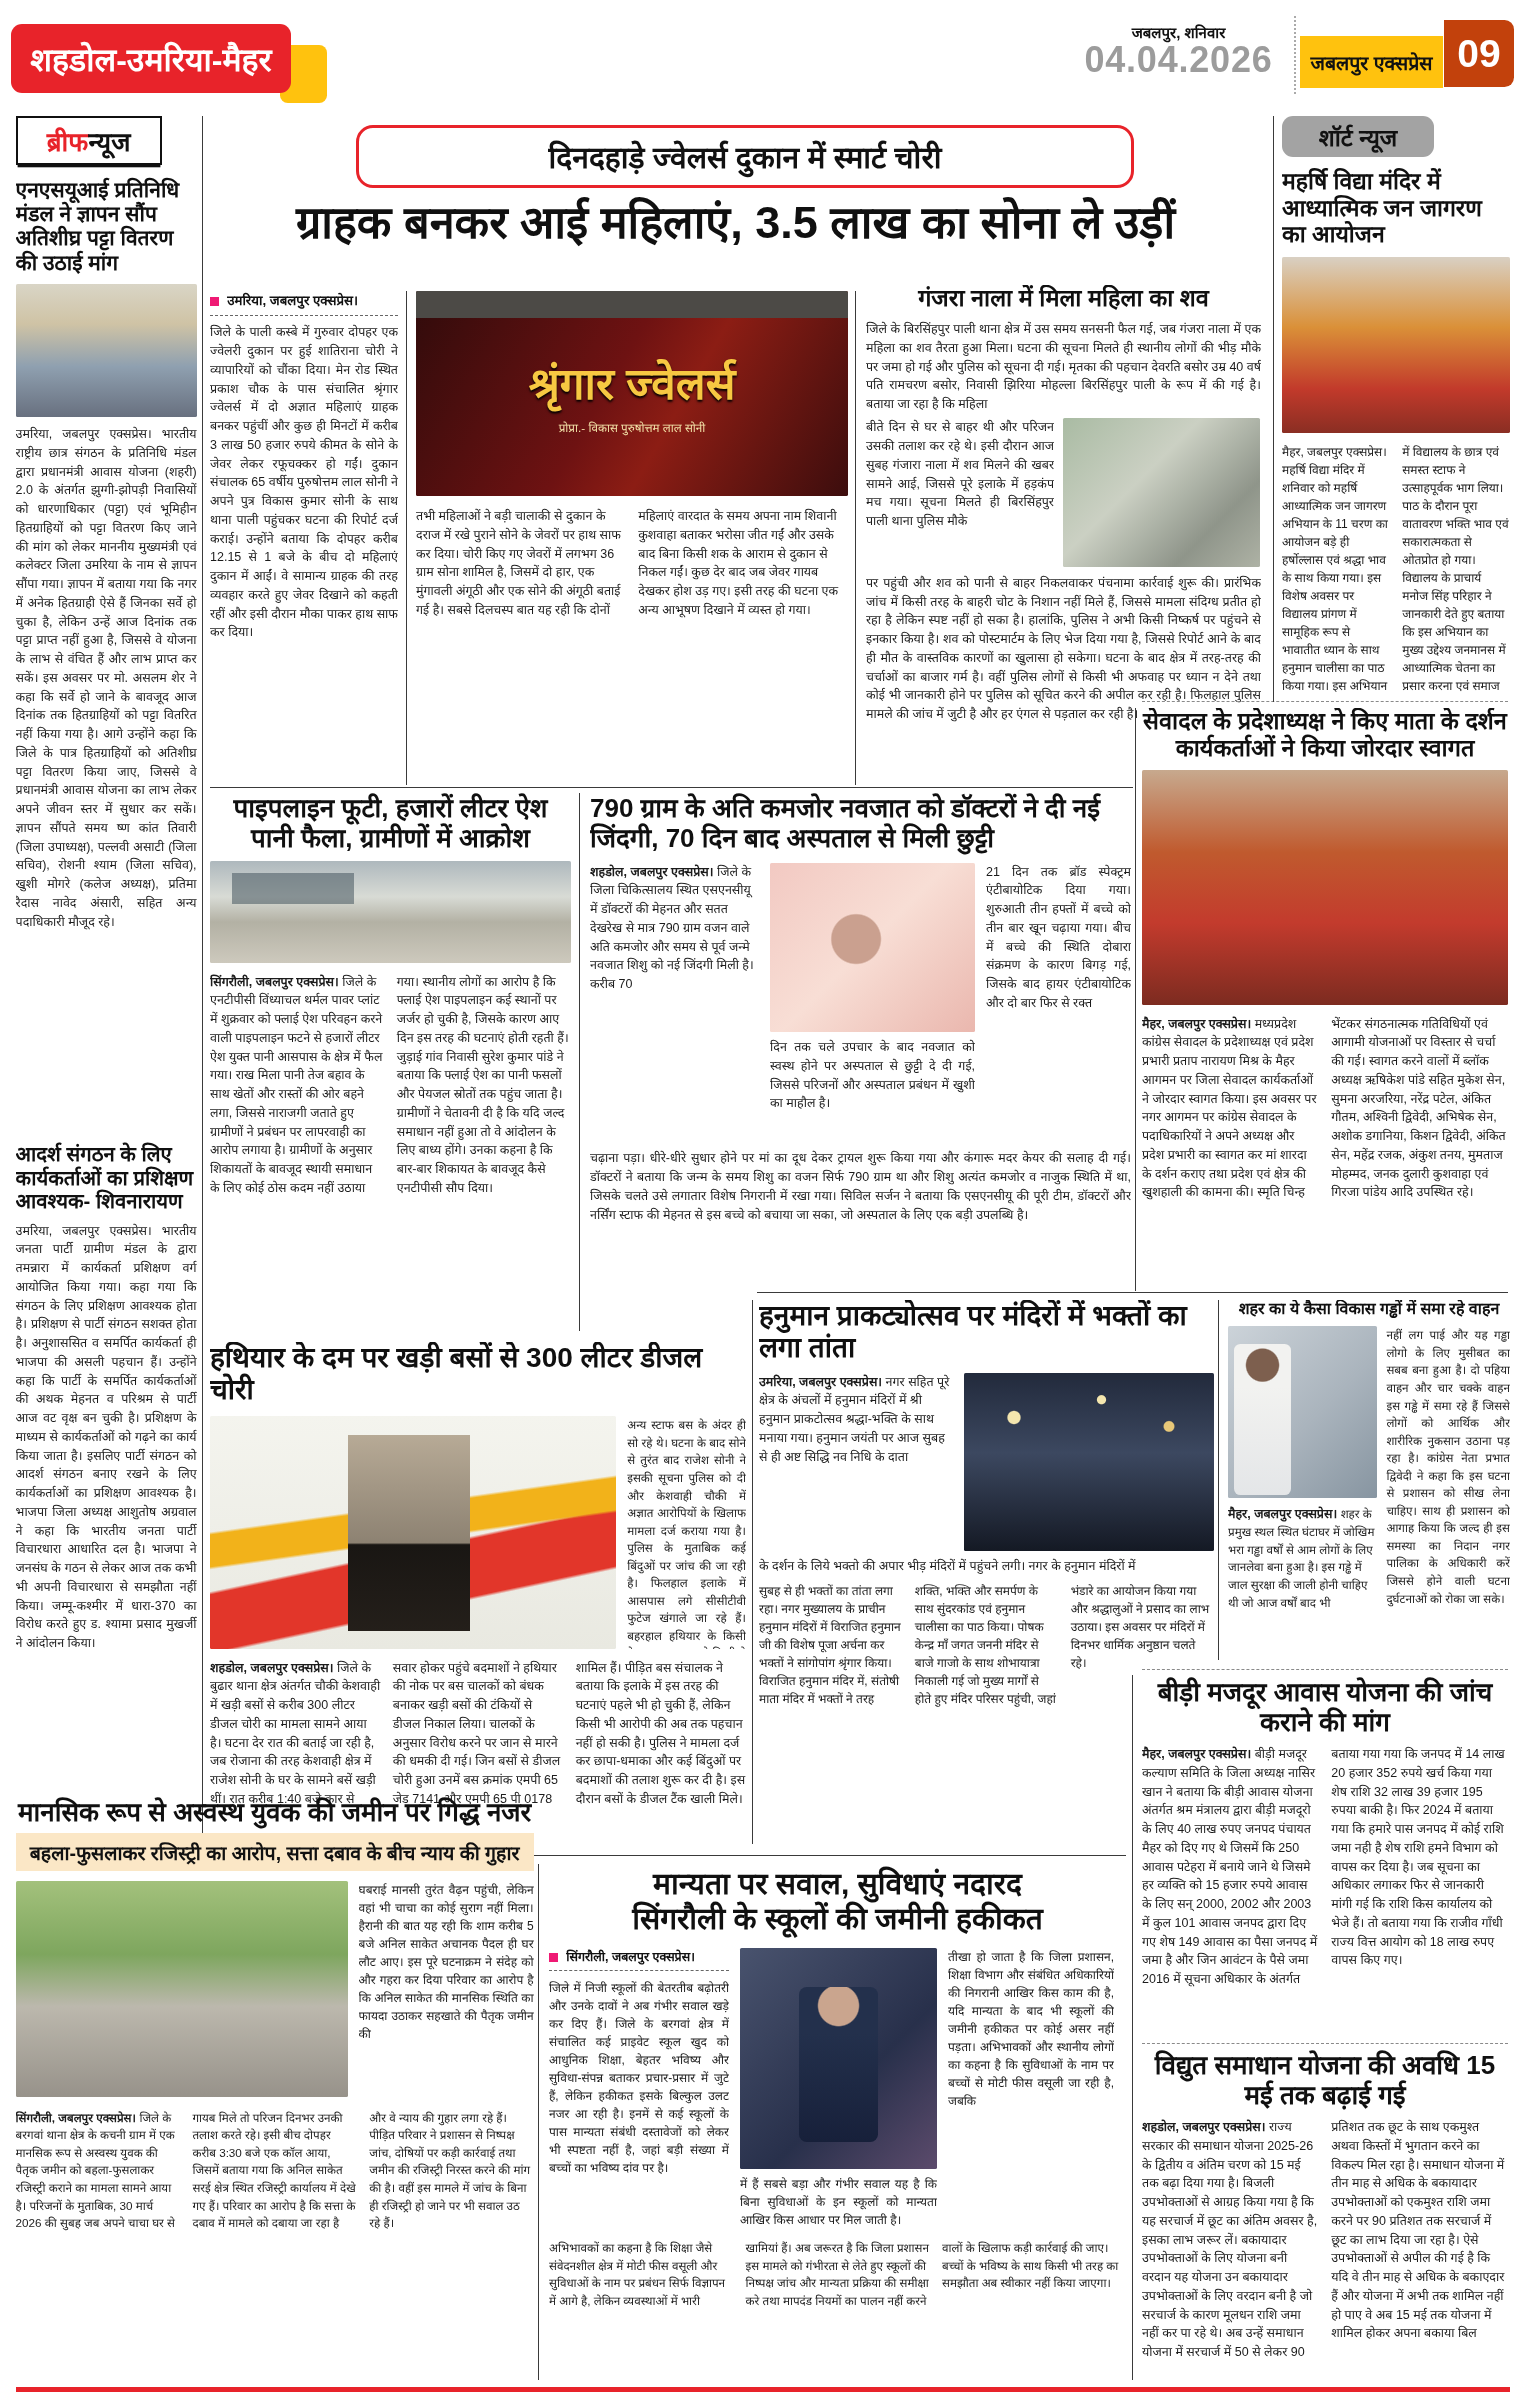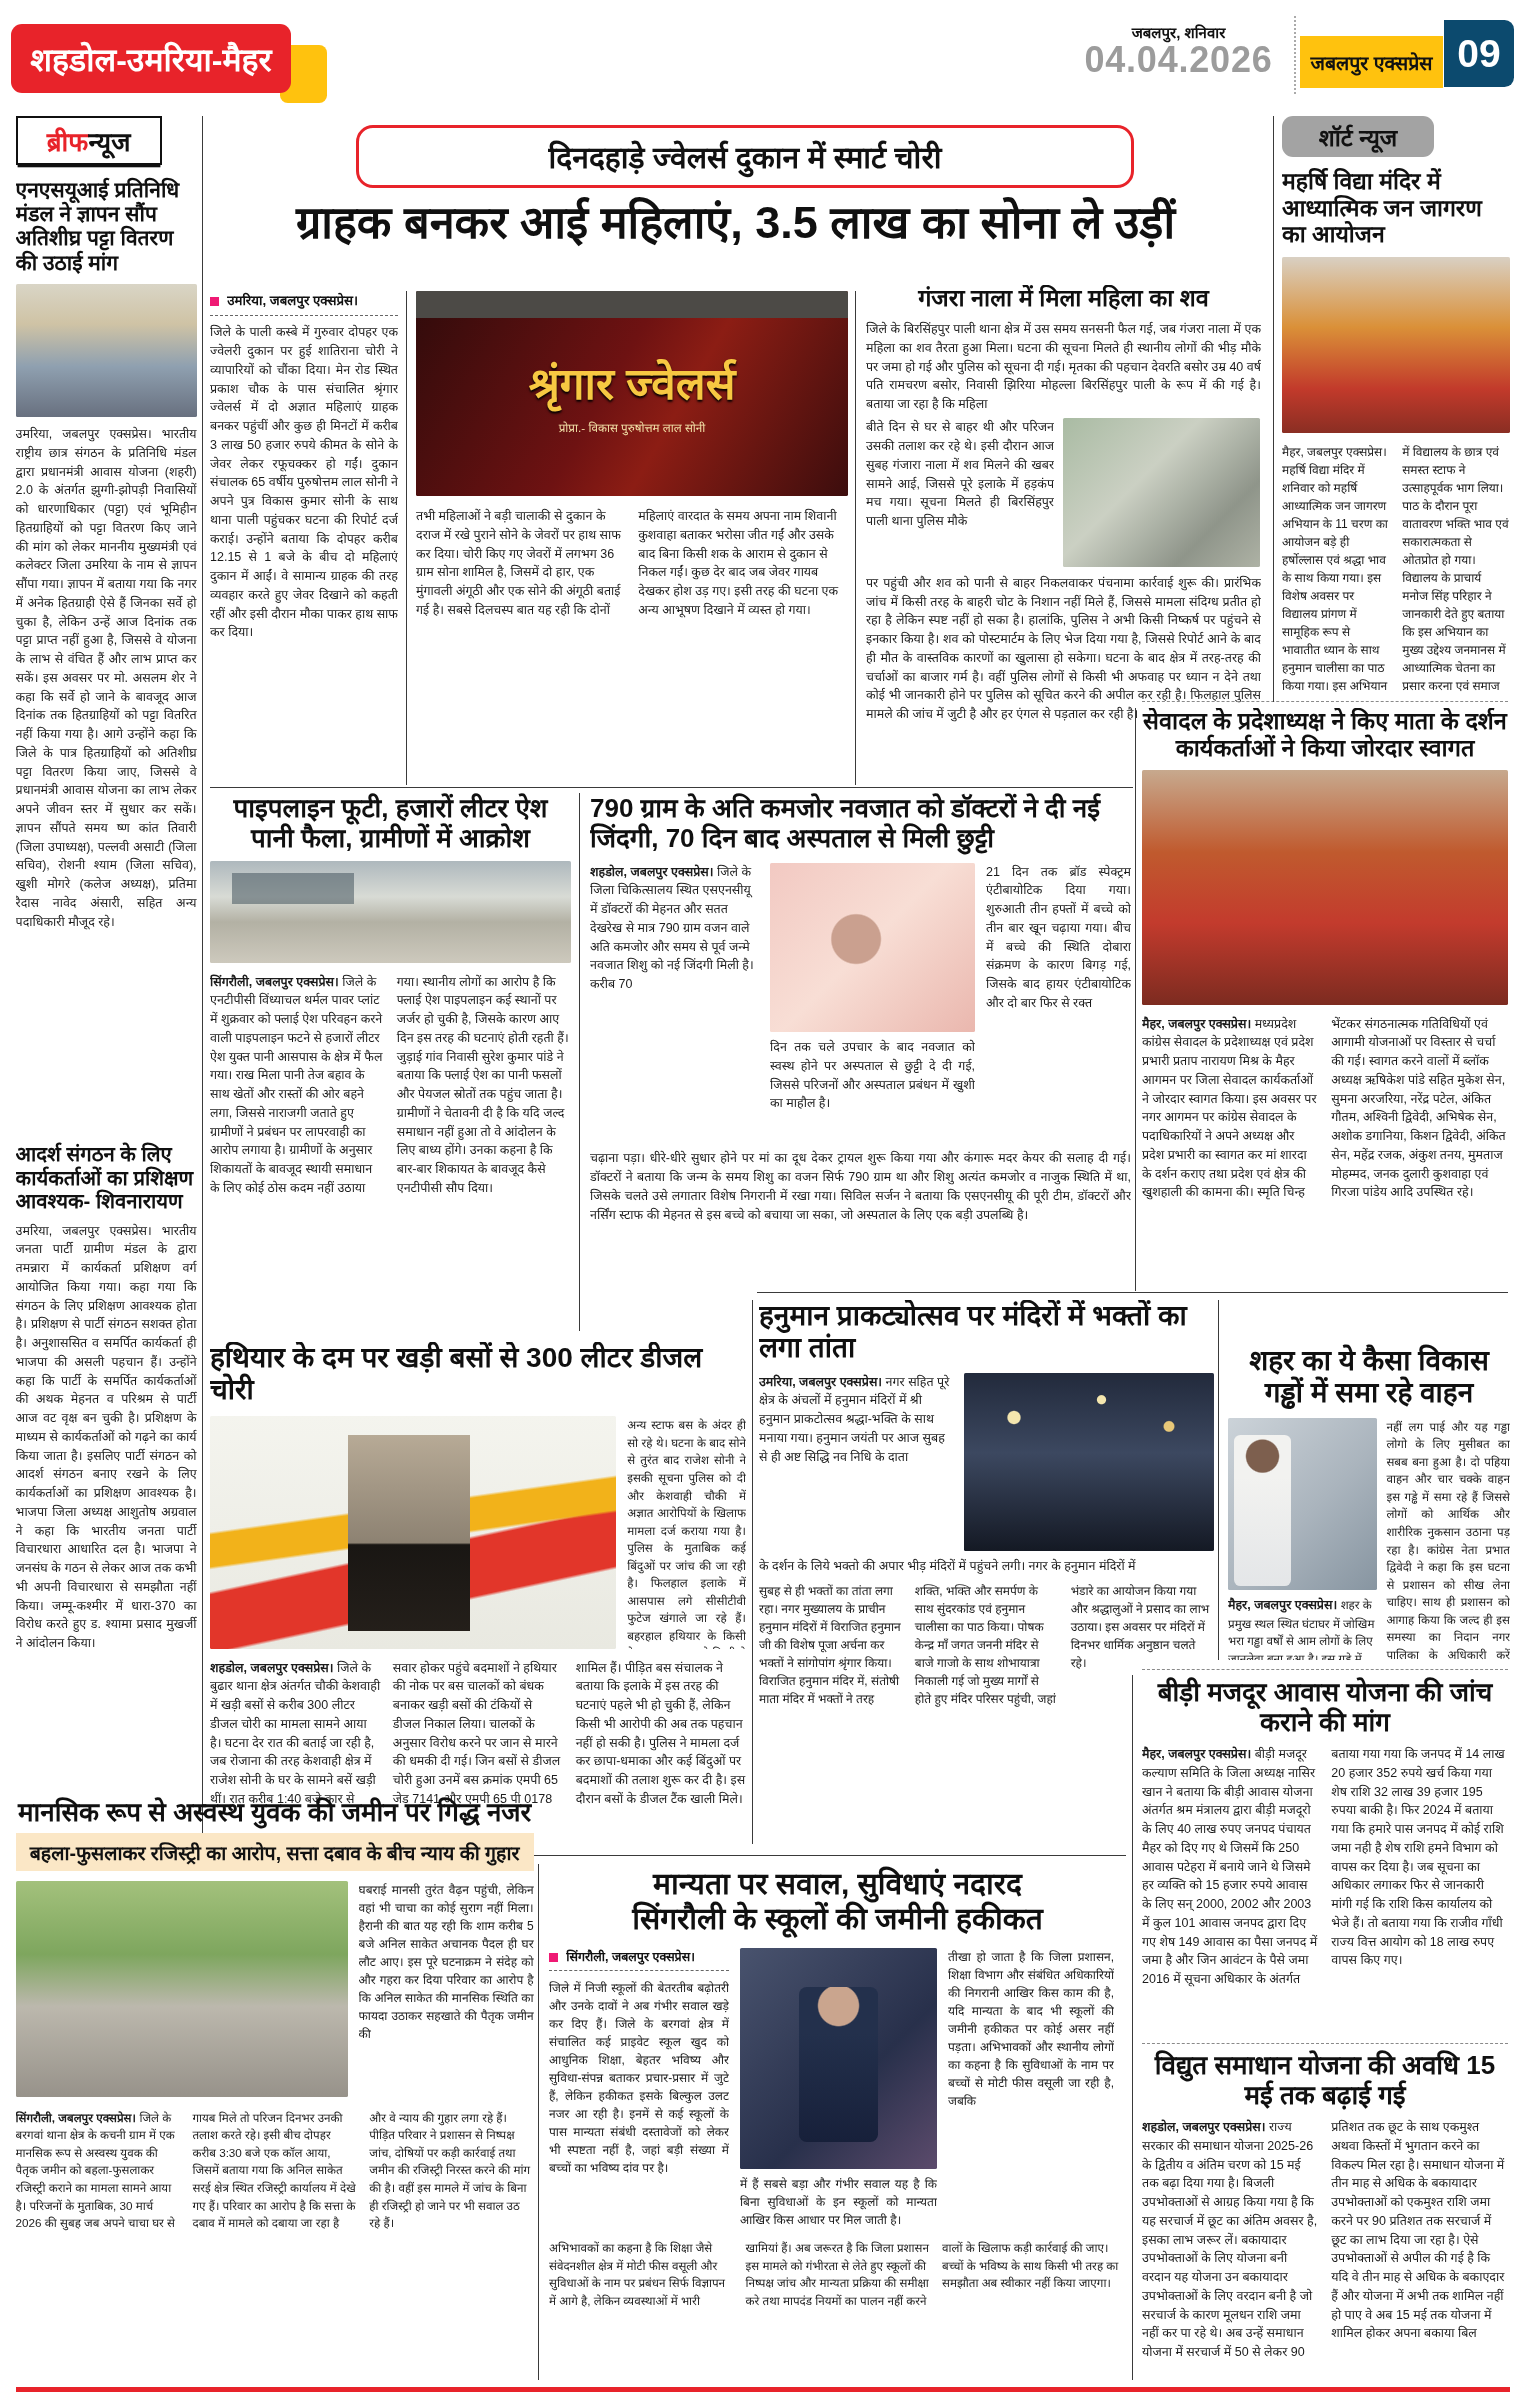--- a/index.html
+++ b/index.html
@@ -46,21 +46,21 @@
             background:radial-gradient(circle at 50% 14%,#7d5f4e 0 12%,transparent 13%),linear-gradient(180deg,#f2f2f0 28%,#e4e6e8 100%);border-radius:6.3px;}
   .ph-crowd{background:linear-gradient(180deg,#a3c17c 0%,#7ea65e 34%,#bcb8ad 58%,#97928a 100%);}
   .ph-man{background:linear-gradient(135deg,#49536e 0%,#28304b 60%,#5c4b6c 100%);}
   .ph-man::before{content:"";position:absolute;left:30%;top:18%;width:40%;height:70%;
             background:radial-gradient(circle at 50% 12%,#caa58e 0 14%,transparent 15%),linear-gradient(180deg,#23304c 30%,#17203a 100%);border-radius:7.8px;}
   
   .region-box{background:#e8232a;color:#fff;border-radius:11px;display:flex;align-items:center;justify-content:center;
             font-weight:800;font-size:32px;z-index:2;}
   .yellow-tab{background:#ffc20e;border-radius:7.8px;z-index:1;}
   .paper-box{background:#ffc20e;display:flex;align-items:center;justify-content:center;font-weight:800;font-size:19.5px;}
-  .pageno-box{background:#0c4a6e;color:#fff;border-radius:0 9.4px 9.4px 0;display:flex;align-items:center;justify-content:center;
+  .pageno-box{background:#c2410c;color:#fff;border-radius:0 9.4px 9.4px 0;display:flex;align-items:center;justify-content:center;
             font-weight:800;font-size:39px;}
   .kicker{border:3.1px solid #e8232a;border-radius:17px;display:flex;align-items:center;justify-content:center;
             font-weight:800;font-size:30px;background:#fff;}
   .brief-hd{border:2.3px solid #101010;box-shadow:0 3.9px 0 -1.6px #101010;display:flex;align-items:center;justify-content:center;
             font-weight:800;font-size:26px;background:#fff;}
   .short-hd{background:#a3a3a3;border-radius:11px;display:flex;align-items:center;justify-content:center;
             font-weight:800;font-size:23.5px;}
   .subband{background:#fbe7c6;display:flex;align-items:center;justify-content:center;font-weight:800;font-size:19.5px;}
   .red{color:#e8232a;}
   .footer-rule{background:#e8232a;}
@@ -205,21 +205,21 @@
       <div class="body" style="width:119px;height:233px;font-size:11.7px;">अन्य स्टाफ बस के अंदर ही सो रहे थे। घटना के बाद सोने से तुरंत बाद राजेश सोनी ने इसकी सूचना पुलिस को दी और केशवाही चौकी में अज्ञात आरोपियों के खिलाफ मामला दर्ज कराया गया है। पुलिस के मुताबिक कई बिंदुओं पर जांच की जा रही है। फिलहाल इलाके में आसपास लगे सीसीटीवी फुटेज खंगाले जा रहे हैं। बहरहाल हथियार के किसी के डराया दबदबा से किसी ने भी विरोध नहीं जताया और बदमाश डीजल लेकर फरार हो गए। इस दौरान बसों के ड्राइवर और</div>
     </div>
     <div class="cols3" style="margin-top:9.4px;height:188px;overflow:hidden;">
       <span class="b body" style="display:inline;">शहडोल, जबलपुर एक्सप्रेस।</span>
       <span class="body" style="display:inline;"> जिले के बुढार थाना क्षेत्र अंतर्गत चौकी केशवाही में खड़ी बसों से करीब 300 लीटर डीजल चोरी का मामला सामने आया है। घटना देर रात की बताई जा रही है, जब रोजाना की तरह केशवाही क्षेत्र में राजेश सोनी के घर के सामने बसें खड़ी थीं। रात करीब 1:40 बजे कार से सवार होकर पहुंचे बदमाशों ने हथियार की नोक पर बस चालकों को बंधक बनाकर खड़ी बसों की टंकियों से डीजल निकाल लिया। चालकों के अनुसार विरोध करने पर जान से मारने की धमकी दी गई। जिन बसों से डीजल चोरी हुआ उनमें बस क्रमांक एमपी 65 जेड 7141 और एमपी 65 पी 0178 शामिल हैं। पीड़ित बस संचालक ने बताया कि इलाके में इस तरह की घटनाएं पहले भी हो चुकी हैं, लेकिन किसी भी आरोपी की अब तक पहचान नहीं हो सकी है। पुलिस ने मामला दर्ज कर छापा-धमाका और कई बिंदुओं पर बदमाशों की तलाश शुरू कर दी है। इस दौरान बसों के डीजल टैंक खाली मिले।</span>
     </div>
   </div>
 
   <div class="abs vrule" style="left:1218px;top:1300px;height:360px;"></div>
   <div class="abs" style="left:1228px;top:1300px;width:282px;height:360px;overflow:hidden;">
-    <div class="hl ctr" style="font-size:28px;margin-top:45px;">शहर का ये कैसा विकास गड्ढों में समा रहे वाहन</div>
+    <div class="hl ctr" style="font-size:16px;">शहर का ये कैसा विकास गड्ढों में समा रहे वाहन</div>
     <div style="display:flex;gap:9.4px;margin-top:7.8px;">
       <div style="width:149px;">
         <div class="ph ph-pothole" style="width:149px;height:172px;"></div>
         <div style="margin-top:6.3px;">
           <span class="b body" style="display:inline;">मैहर, जबलपुर एक्सप्रेस।</span>
           <span class="body" style="display:inline;font-size:11.7px;"> शहर के प्रमुख स्थल स्थित घंटाघर में जोखिम भरा गड्ढा वर्षों से आम लोगों के लिए जानलेवा बना हुआ है। इस गड्ढे में जाल सुरक्षा की जाली होनी चाहिए थी जो आज वर्षों बाद भी</span>
         </div>
       </div>
       <div class="body" style="width:124px;height:293px;font-size:11.7px;">नहीं लग पाई और यह गड्ढा लोगो के लिए मुसीबत का सबब बना हुआ है। दो पहिया वाहन और चार चक्के वाहन इस गड्ढे में समा रहे हैं जिससे लोगों को आर्थिक और शारीरिक नुकसान उठाना पड़ रहा है। कांग्रेस नेता प्रभात द्विवेदी ने कहा कि इस घटना से प्रशासन को सीख लेना चाहिए। साथ ही प्रशासन को आगाह किया कि जल्द ही इस समस्या का निदान नगर पालिका के अधिकारी करें जिससे होने वाली घटना दुर्घटनाओं को रोका जा सके।</div>
     </div>

